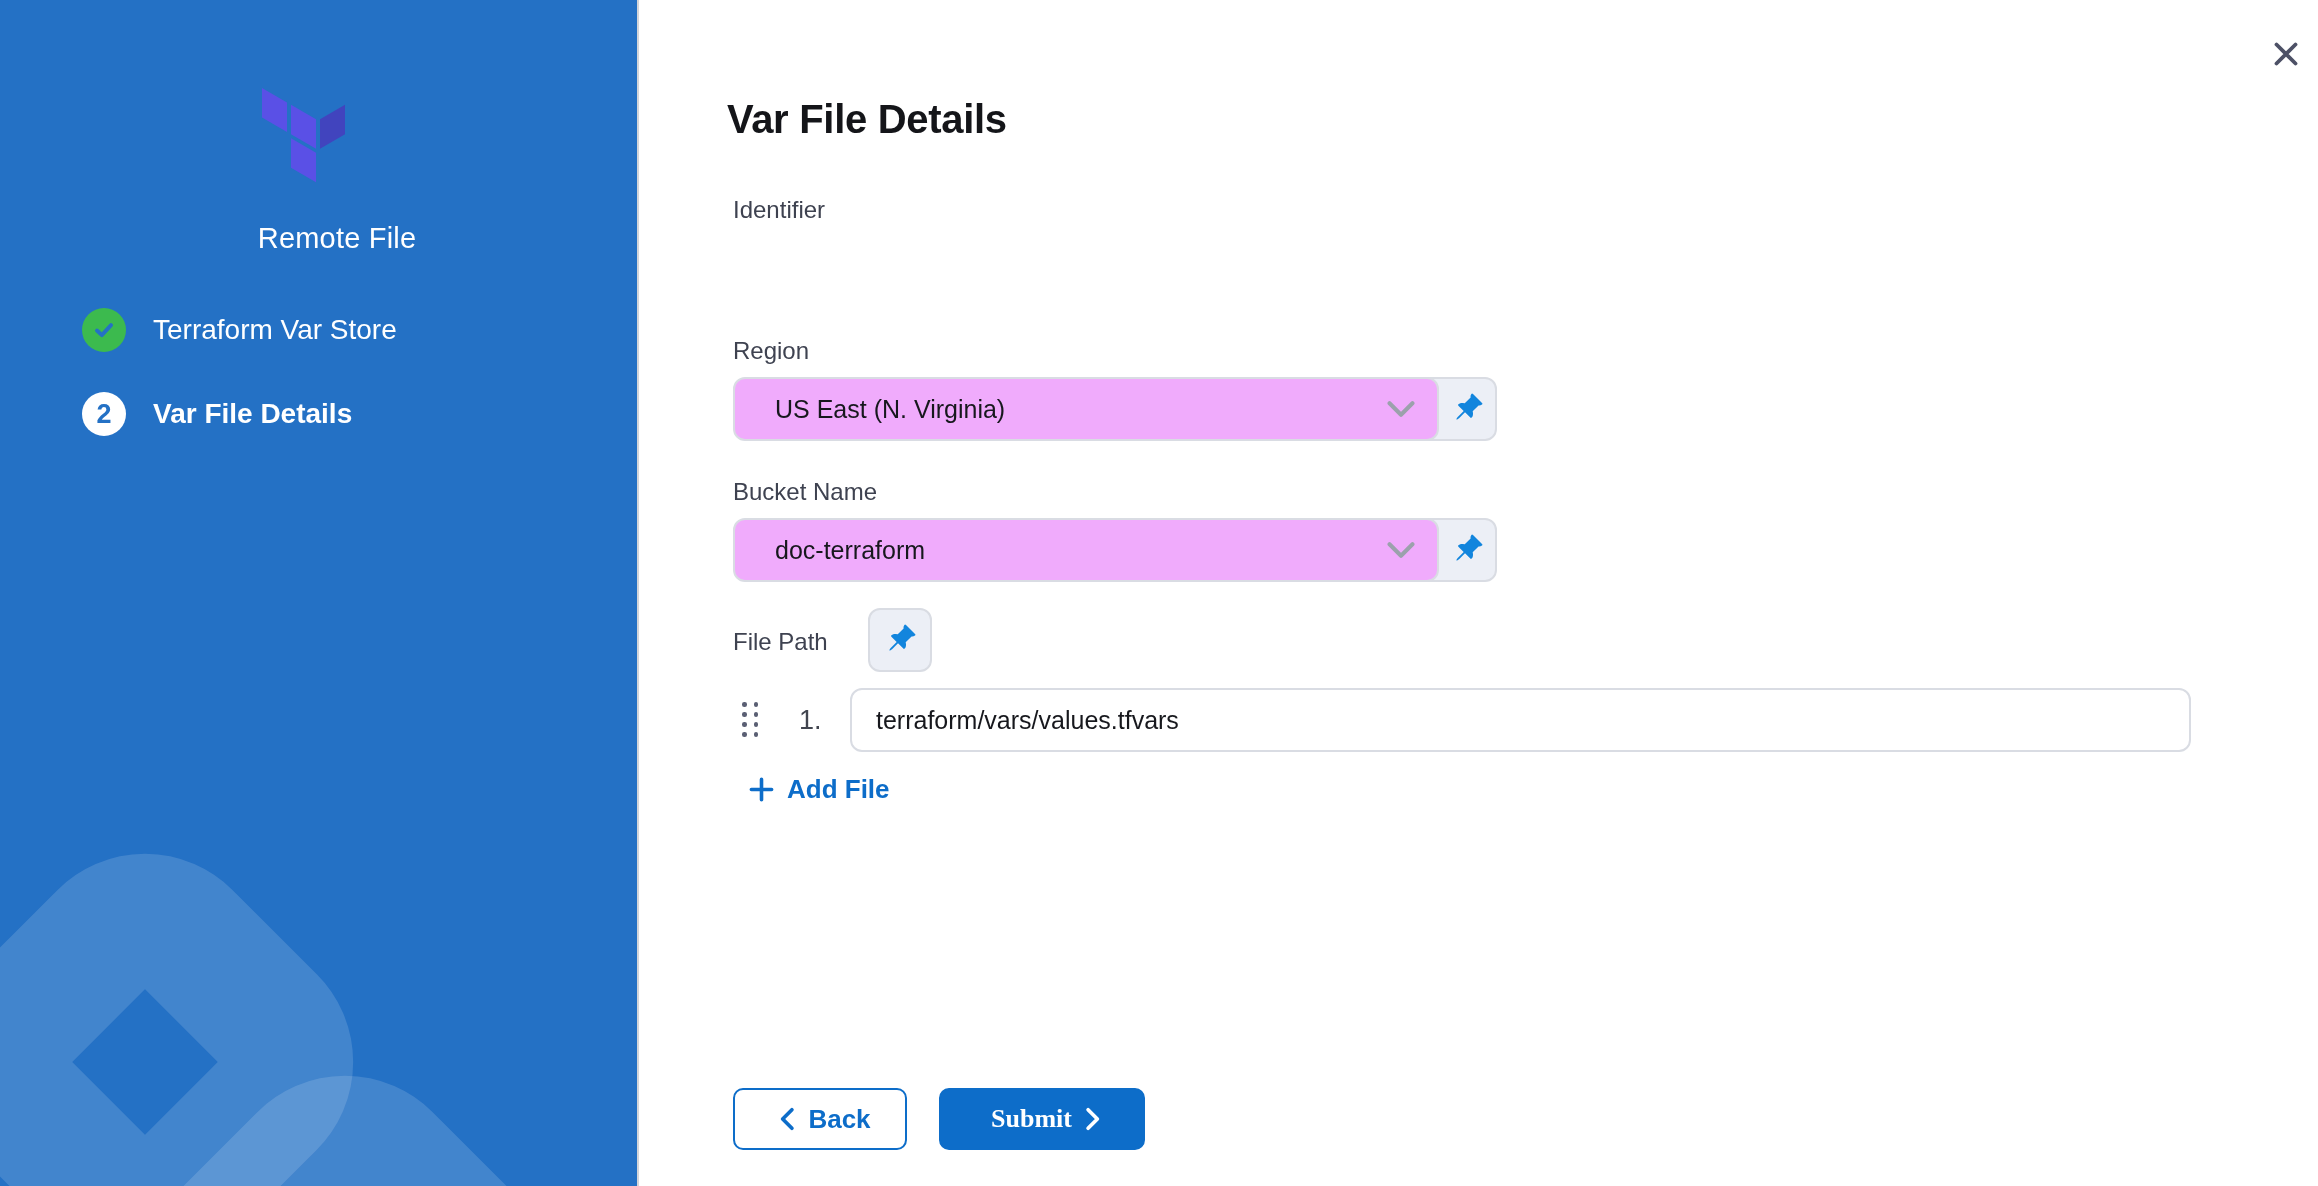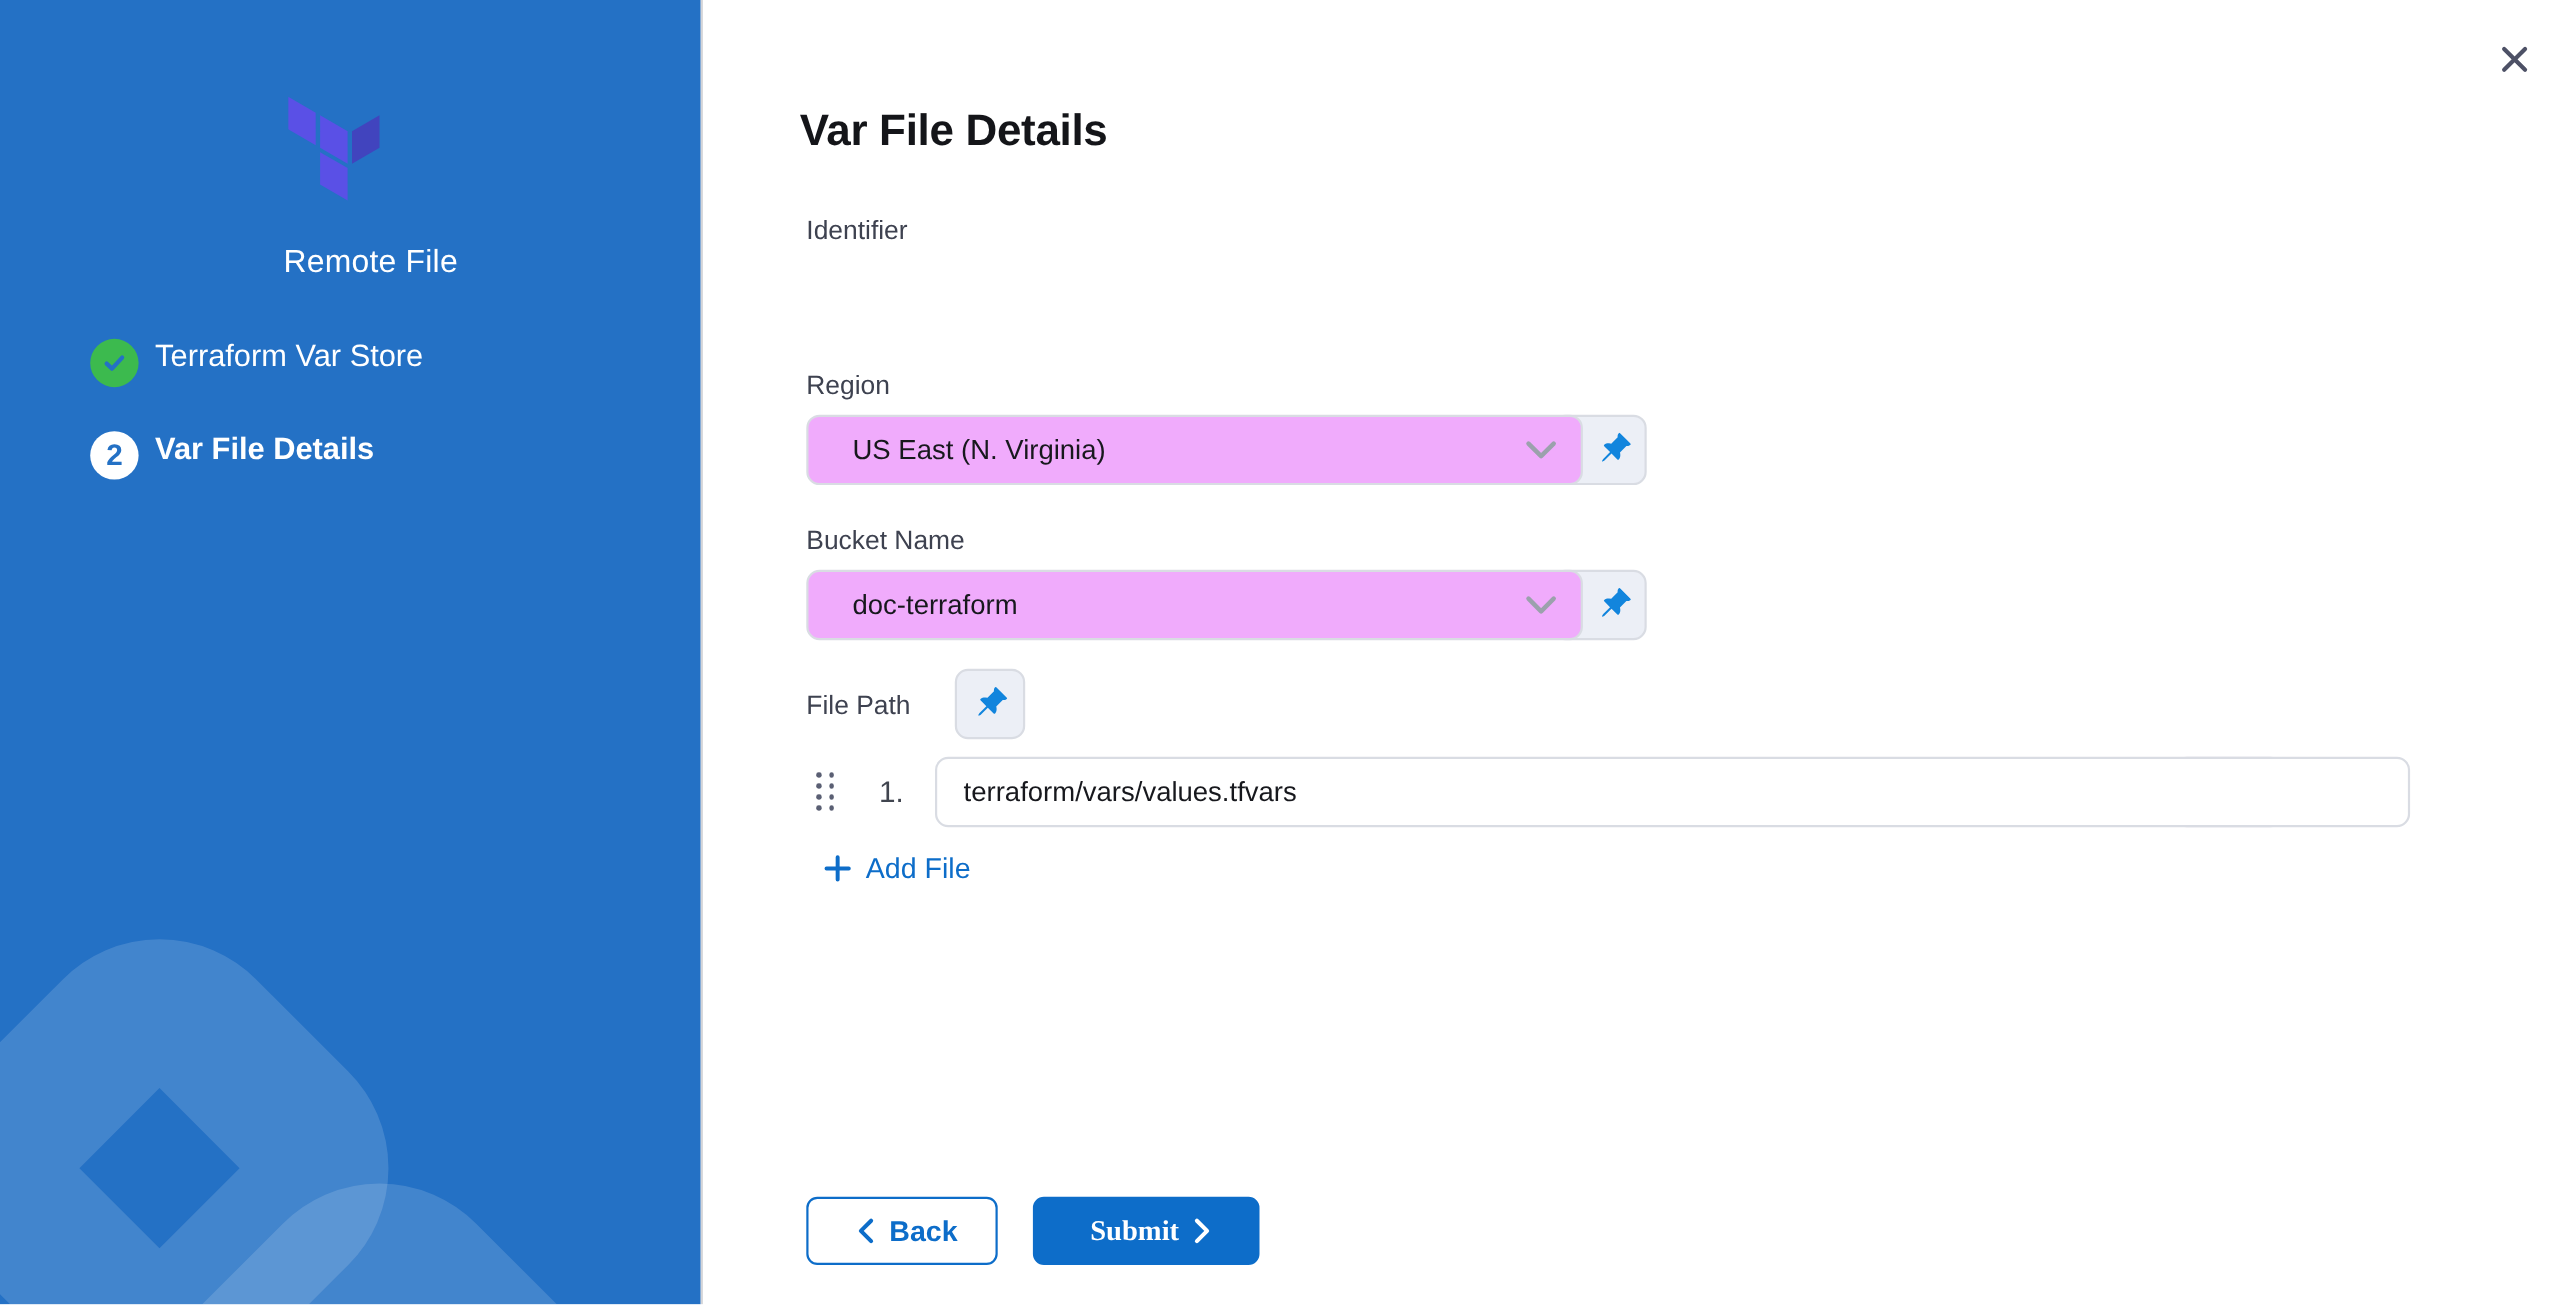--- a/index.html
+++ b/index.html
@@ -8,21 +8,21 @@
     position:relative;width:2318px;height:1186px;overflow:hidden;background:#ffffff;
     font-family:"Liberation Sans","DejaVu Sans",sans-serif;color:#191b21;
   }
   
   .sidebar{position:absolute;left:0;top:0;width:637px;height:1186px;background:#2471C5;overflow:hidden;}
   .sidebar-divider{position:absolute;left:637px;top:0;width:2px;height:1186px;background:#d4d5d9;}
   .watermark{position:absolute;left:0;top:0;width:637px;height:1186px;}
   .tf-logo{position:absolute;left:262px;top:82px;width:88px;height:101px;}
   .sidebar-title{position:absolute;left:0;top:222px;width:637px;text-align:center;
     color:#ffffff;font-size:29px;font-weight:500;letter-spacing:.2px;padding-left:37px;}
-  .step{position:absolute;left:82px;height:44px;display:flex;align-items:flex-start;cursor:pointer;}
+  .step{position:absolute;left:82px;height:44px;display:flex;align-items:center;cursor:pointer;gap:12px;}
   .step-1{top:308px;} .step-2{top:392px;}
   .step-badge{width:44px;height:44px;border-radius:50%;flex:0 0 44px;
     display:flex;align-items:center;justify-content:center;}
   .badge-done{background:#3CBA4E;}
   .badge-current{background:#ffffff;color:#2471C5;font-size:27px;font-weight:700;}
   .step-label{margin-left:15px;color:#ffffff;font-size:28px;white-space:nowrap;}
   .step-2 .step-label{font-weight:700;}
   
   .dialog-title{position:absolute;left:727px;top:70px;font-size:40px;font-weight:700;color:#141519;letter-spacing:-.3px;}
   .close-btn{position:absolute;left:2258px;top:26px;width:56px;height:56px;display:flex;
@@ -48,21 +48,21 @@
   .drag-handle{position:absolute;left:742px;top:702px;display:grid;grid-template-columns:4.5px 4.5px;
     grid-template-rows:repeat(4,4.5px);column-gap:7px;row-gap:5.5px;cursor:grab;}
   .drag-handle i{width:4.5px;height:4.5px;border-radius:50%;background:#5A5F73;}
   .file-index{position:absolute;left:799px;top:688px;height:64px;display:flex;align-items:center;
     font-size:27px;color:#41454F;}
   .file-group{position:absolute;left:850px;top:688px;width:1226px;height:64px;}
   .file-group .pin-tab{width:100px;}
   .file-group .text-input{left:0;top:0;width:1341px;height:64px;}
   .add-file{position:absolute;left:746px;top:770px;display:flex;align-items:center;gap:12px;
     background:none;border:none;padding:4px 2px;cursor:pointer;color:#0D6DC9;}
-  .add-file span{font-size:26px;font-weight:400;color:#0D6DC9;font-family:inherit;}
+  .add-file span{font-size:26px;font-weight:700;color:#0D6DC9;font-family:inherit;}
   
   .btn{position:absolute;top:1088px;height:62px;border-radius:10px;display:flex;align-items:center;
     justify-content:center;gap:12px;font-family:inherit;font-size:26px;font-weight:700;cursor:pointer;padding-left:15px;}
   .btn-back{left:733px;width:174px;background:#ffffff;border:2.5px solid #0D6DC9;color:#0D6DC9;}
   .btn-submit{left:939px;width:206px;background:#0D6DC9;border:2.5px solid #0D6DC9;color:#ffffff;font-family:Liberation Serif, serif;}
 </style>
 </head>
 <body>
 
 <div class="stage">

